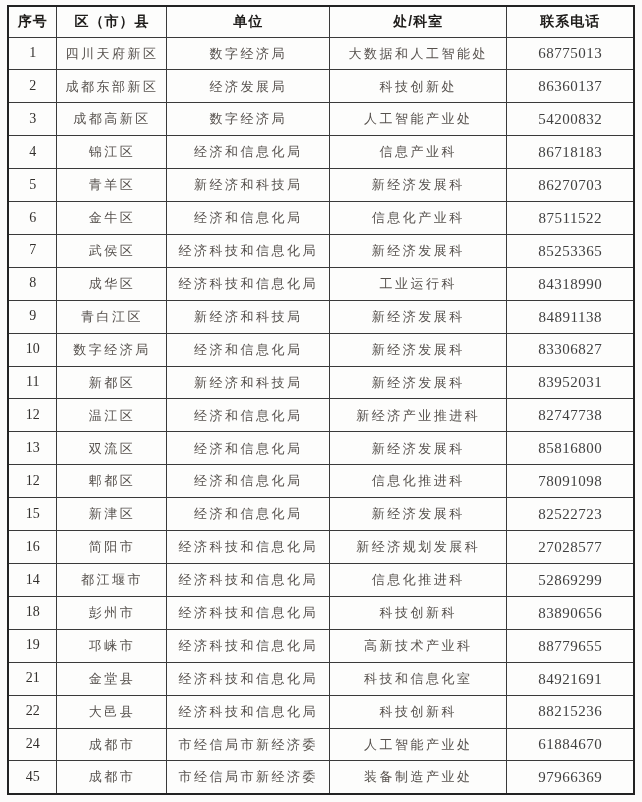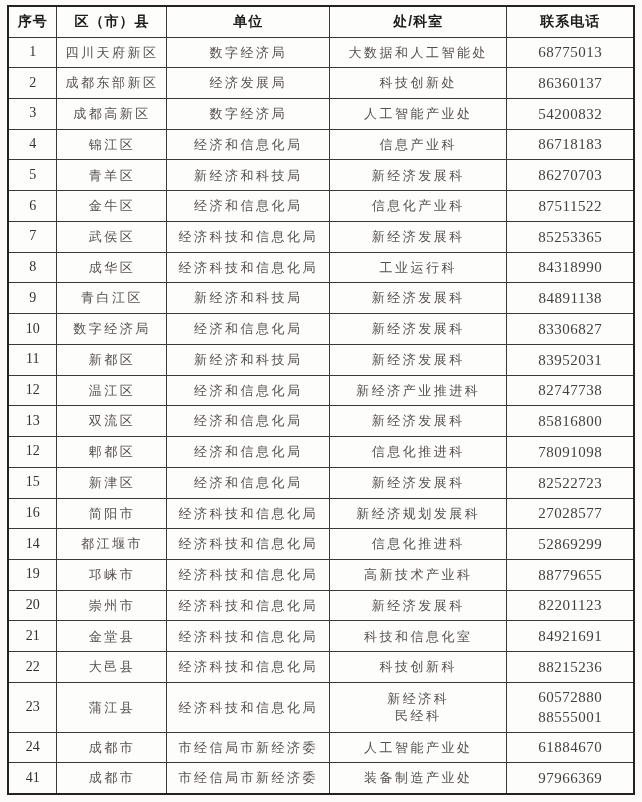--- a/index.html
+++ b/index.html
@@ -214,65 +214,56 @@
           <td class="col-phone">27028577</td>
         </tr>
         <tr>
           <td class="col-index">14</td>
           <td class="col-district">都江堰市</td>
           <td class="col-unit">经济科技和信息化局</td>
           <td class="col-department">信息化推进科</td>
           <td class="col-phone">52869299</td>
         </tr>
         <tr>
+          <td class="col-index">18</td>
+          <td class="col-district">彭州市</td>
+          <td class="col-unit">经济科技和信息化局</td>
+          <td class="col-department">科技创新科</td>
+          <td class="col-phone">83890656</td>
+        </tr>
+        <tr>
           <td class="col-index">19</td>
           <td class="col-district">邛崃市</td>
           <td class="col-unit">经济科技和信息化局</td>
           <td class="col-department">高新技术产业科</td>
           <td class="col-phone">88779655</td>
         </tr>
         <tr>
-          <td class="col-index">20</td>
-          <td class="col-district">崇州市</td>
-          <td class="col-unit">经济科技和信息化局</td>
-          <td class="col-department">新经济发展科</td>
-          <td class="col-phone">82201123</td>
-        </tr>
-        <tr>
           <td class="col-index">21</td>
           <td class="col-district">金堂县</td>
           <td class="col-unit">经济科技和信息化局</td>
           <td class="col-department">科技和信息化室</td>
           <td class="col-phone">84921691</td>
         </tr>
         <tr>
           <td class="col-index">22</td>
           <td class="col-district">大邑县</td>
           <td class="col-unit">经济科技和信息化局</td>
           <td class="col-department">科技创新科</td>
           <td class="col-phone">88215236</td>
-        </tr>
-        <tr class="tall-row">
-          <td class="col-index">23</td>
-          <td class="col-district">蒲江县</td>
-          <td class="col-unit">经济科技和信息化局</td>
-          <td class="col-department">新经济科
-民经科</td>
-          <td class="col-phone">60572880
-88555001</td>
         </tr>
         <tr>
           <td class="col-index">24</td>
           <td class="col-district">成都市</td>
           <td class="col-unit">市经信局市新经济委</td>
           <td class="col-department">人工智能产业处</td>
           <td class="col-phone">61884670</td>
         </tr>
         <tr>
-          <td class="col-index">41</td>
+          <td class="col-index">45</td>
           <td class="col-district">成都市</td>
           <td class="col-unit">市经信局市新经济委</td>
           <td class="col-department">装备制造产业处</td>
           <td class="col-phone">97966369</td>
         </tr>
       </tbody>
   </table>
 </div>
 
 </body></html>

